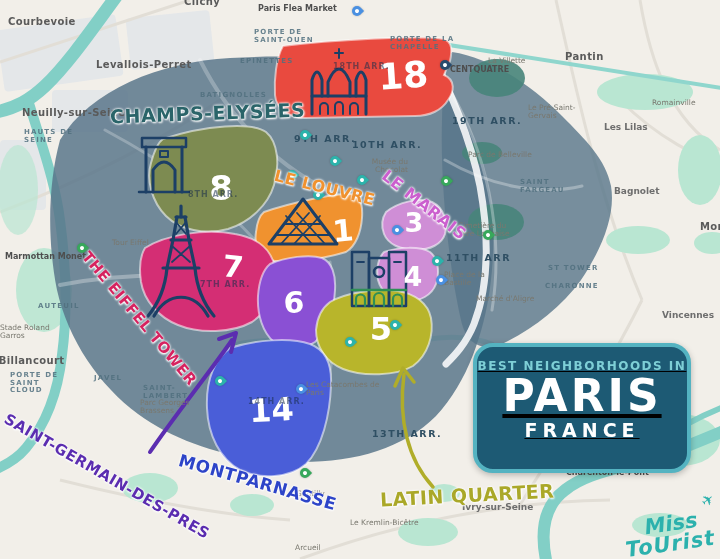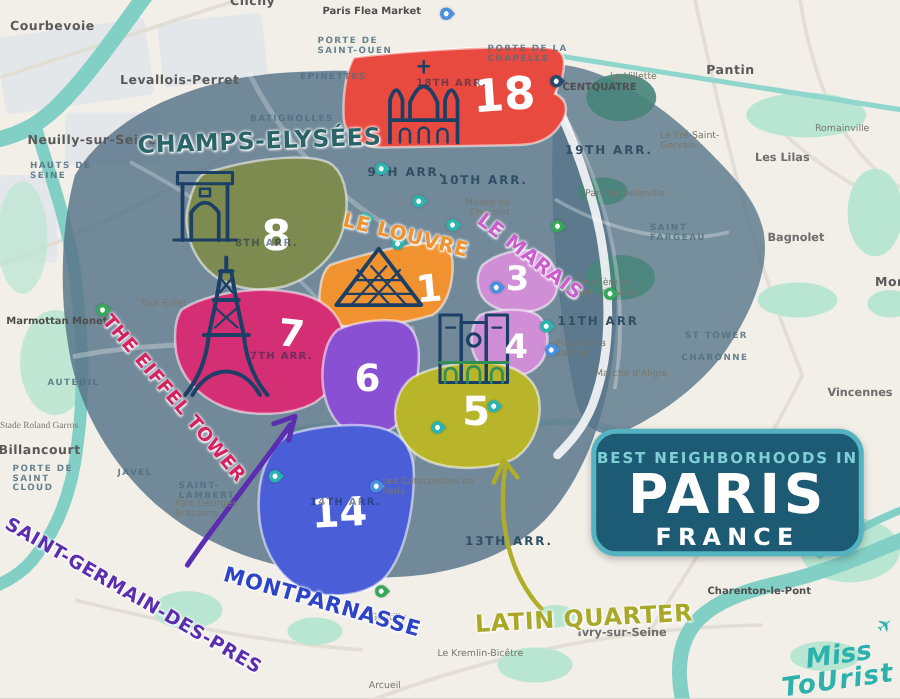--- a/index.html
+++ b/index.html
@@ -23,23 +23,23 @@
   .h-marais{left:390px;top:166px;font-size:16px;transform:rotate(38deg);transform-origin:left top;}
   .h-eiffel{left:92px;top:248px;font-size:15px;transform:rotate(50deg);transform-origin:left top;}
   .h-sgdp{left:10px;top:410px;font-size:15px;transform:rotate(30deg);transform-origin:left top;}
   .h-montparnasse{left:182px;top:450px;font-size:17px;transform:rotate(16deg);transform-origin:left top;}
   .h-latin{left:380px;top:484px;font-size:19px;transform:rotate(-3deg);}
   .pin{position:absolute;width:10px;height:10px;border-radius:50% 50% 50% 0;
        transform:rotate(-135deg);box-shadow:0 0 2px rgba(0,0,0,.25);}
   .pin::after{content:"";position:absolute;left:3px;top:3px;width:4px;height:4px;border-radius:50%;background:#fff;}
   .pin.teal{background:#2cb3ab;} .pin.blue{background:#4a90e2;}
   .pin.green{background:#37a85b;} .pin.navy{background:#274b6d;}
-  .badge{position:absolute;left:473px;top:343px;width:218px;height:102px;box-sizing:border-box;
+  .badge{position:absolute;left:473px;top:343px;width:218px;height:130px;box-sizing:border-box;
          background:#1d5a74;border:4px solid #54b3c1;border-radius:20px;text-align:center;
-         box-shadow:0 2px 6px rgba(0,0,0,.25);}
+         box-shadow:0 2px 6px rgba(0,0,0,.25);text-decoration:underline;}
   .badge .b1{margin-top:12px;font-size:12px;font-weight:700;color:#7ecfd6;letter-spacing:1.5px;}
   .badge .b2{font-size:44px;font-weight:800;color:#fff;letter-spacing:3px;line-height:1.05;}
   .badge .b3{font-size:19px;font-weight:700;color:#fff;letter-spacing:5px;}
   .logo{position:absolute;right:6px;bottom:4px;color:#2cb1ad;font-weight:800;font-style:italic;
         transform:rotate(-8deg);line-height:.95;text-align:left;}
   .logo .l1{font-size:21px;margin-left:22px;}
   .logo .l2{font-size:21px;letter-spacing:1px;}
   .logo .plane{position:absolute;right:-4px;top:-16px;font-size:15px;font-style:normal;transform:rotate(-30deg);}
 </style>
 </head>
@@ -239,21 +239,21 @@
       <span class="ml town" style="left: 700px; top: 221px;">Montreuil</span>
       <span class="ml poi" style="left: 458px; top: 222px; max-width: 62px;">Cimetière du Père Lachaise</span>
       <span class="ml arr" style="left: 446px; top: 253px;">11TH ARR</span>
       <span class="ml poi" style="left: 444px; top: 271px;">Place de la Bastille</span>
       <span class="ml district" style="left: 548px; top: 265px;">ST TOWER</span>
       <span class="ml district" style="left: 545px; top: 283px;">CHARONNE</span>
       <span class="ml poi" style="left: 476px; top: 295px;">Marché d'Aligre</span>
       <span class="ml town-sm" style="left: 662px; top: 311px;">Vincennes</span>
       <span class="ml poi-dark" style="left: 5px; top: 253px;">Marmottan Monet</span>
       <span class="ml district" style="left: 38px; top: 303px;">AUTEUIL</span>
-      <span class="ml poi" style="left: 0px; top: 336px; font-family: Liberation Serif, serif;">Stade Roland Garros</span>
+      <span class="ml poi" style="left: 0px; top: 324px;">Stade Roland Garros</span>
       <span class="ml town" style="left: -62px; top: 355px;">Boulogne-Billancourt</span>
       <span class="ml district" style="left: 10px; top: 372px; max-width: 58px;">PORTE DE SAINT CLOUD</span>
       <span class="ml poi" style="left: 112px; top: 239px;">Tour Eiffel</span>
       <span class="ml district" style="left: 94px; top: 375px;">JAVEL</span>
       <span class="ml district" style="left: 143px; top: 385px;">SAINT-LAMBERT</span>
       <span class="ml poi" style="left: 140px; top: 399px;">Parc Georges Brassens</span>
       <span class="ml poi" style="left: 306px; top: 381px; max-width: 90px;">Les Catacombes de Paris</span>
       <span class="ml arr" style="left: 372px; top: 429px;">13TH ARR.</span>
       <span class="ml poi-dark" style="left: 566px; top: 469px;">Charenton-le-Pont</span>
       <span class="ml town-sm" style="left: 462px; top: 503px;">Ivry-sur-Seine</span>

